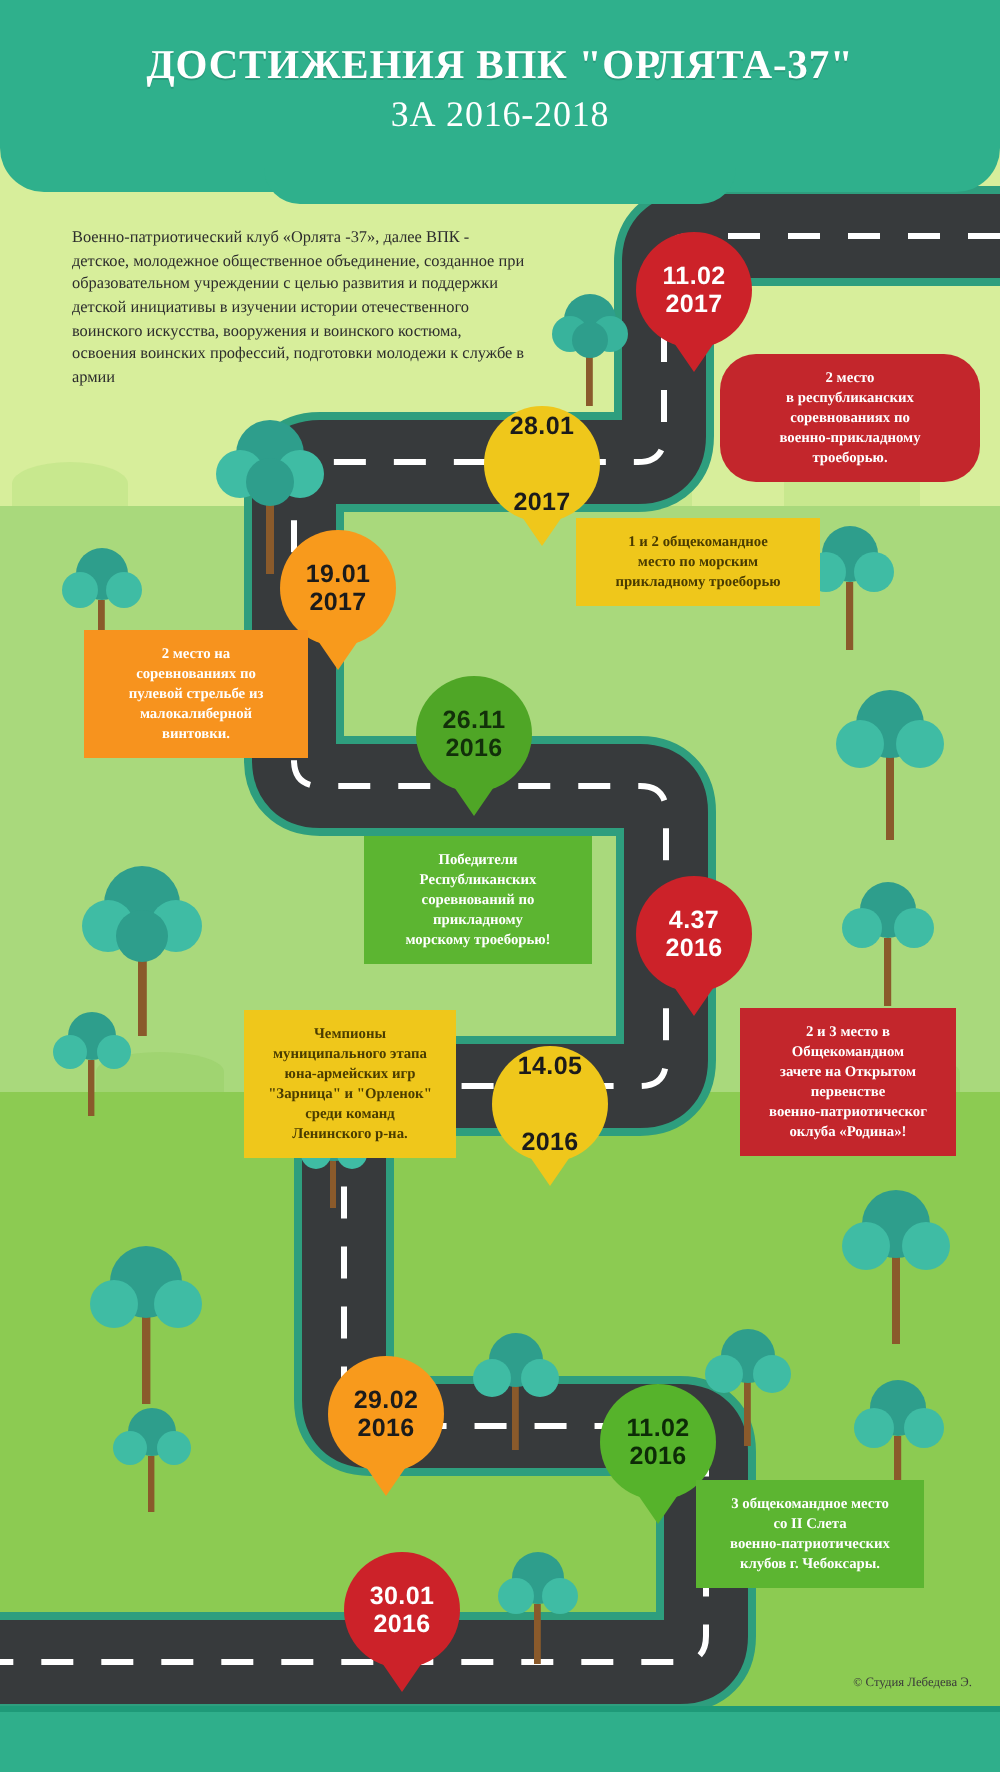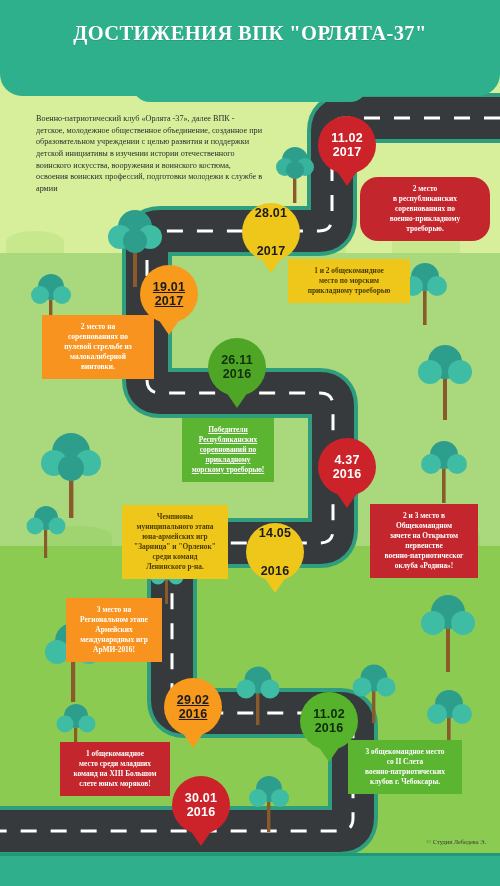--- a/index.html
+++ b/index.html
@@ -63,21 +63,21 @@
   .pin .d1,.pin .d2{display:block;letter-spacing:.2px;}
   .pin:after{
     content:"";position:absolute;left:50%;bottom:-12px;
     transform:translateX(-50%);
     border-left:11px solid transparent;border-right:11px solid transparent;
     border-top:16px solid currentColor;
   }
   .pin.red{background:#CC2229;color:#CC2229;}
   .pin.red .d1,.pin.red .d2{color:#ffffff;}
   .pin.orange{background:#F89A1C;color:#F89A1C;}
-  .pin.orange .d1,.pin.orange .d2{color:#1b1b1b;text-decoration:underline;}
+  .pin.orange .d1,.pin.orange .d2{color:#1b1b1b;}
   .pin.yellow{background:#EFC71B;color:#EFC71B;gap:24px;}
   .pin.yellow .d1,.pin.yellow .d2{color:#1b1b1b;}
   .pin.green{background:#4FA626;color:#4FA626;}
   .pin.green .d1,.pin.green .d2{color:#12300a;}
   .pin.lgreen{background:#56B32B;color:#56B32B;}
   .pin.lgreen .d1,.pin.lgreen .d2{color:#0d2b07;}
 
   
   .callout{
     position:absolute;box-sizing:border-box;
@@ -285,20 +285,21 @@
   </svg>
   <svg class="tree" style="left:150px;top:556px;" width="34" height="50" viewBox="0 0 34 50">
     <rect x="15" y="24" width="3" height="24" fill="#8A5A2B"></rect>
     <circle cx="17" cy="14" r="10.5" fill="#2E9E8C"></circle>
       <circle cx="8" cy="21" r="7.5" fill="#3FBCA4"></circle>
     <circle cx="26" cy="21" r="7.5" fill="#3FBCA4"></circle>
   </svg>
 
   <div id="header">
     <div class="t1">ДОСТИЖЕНИЯ ВПК "ОРЛЯТА-37"</div>
+    <div class="t2">ЗА 2016-2018</div>
   </div>
   <div id="header-notch"></div>
 
   <div id="intro">Военно-патриотический клуб «Орлята -37», далее ВПК - детское, молодежное общественное объединение, созданное при образовательном учреждении с целью развития и поддержки детской инициативы в изучении истории отечественного воинского искусства, вооружения и воинского костюма, освоения воинских профессий, подготовки молодежи к службе в армии</div>
 
   <div class="pin red" style="left:318px;top:116px;">
     <span class="d1">11.02</span>
     <span class="d2">2017</span>
   </div>
   <div class="pin yellow" style="left:242px;top:203px;">
@@ -330,26 +331,24 @@
     <span class="d2">2016</span>
   </div>
   <div class="pin red" style="left:172px;top:776px;">
     <span class="d1">30.01</span>
     <span class="d2">2016</span>
   </div>
 
   <div class="callout red" style="left:360px;top:177px;width:130px;border-radius:18px;">2 место<br>в республиканских<br>соревнованиях по<br>военно-прикладному<br>троеборью.</div>
   <div class="callout yellow" style="left:288px;top:259px;width:122px;">1 и 2 общекомандное<br>место по морским<br>прикладному троеборью</div>
   <div class="callout orange" style="left:42px;top:315px;width:112px;">2 место на<br>соревнованиях по<br>пулевой стрельбе из<br>малокалиберной<br>винтовки.</div>
-  <div class="callout green" style="left:182px;top:418px;width:92px;text-decoration:underline;">Победители<br>Республиканских<br>соревнований по<br>прикладному<br>морскому троеборью!</div>
+  <div class="callout green" style="left:182px;top:418px;width:114px;">Победители<br>Республиканских<br>соревнований по<br>прикладному<br>морскому троеборью!</div>
   <div class="callout red" style="left:370px;top:504px;width:108px;">2 и 3 место в<br>Общекомандном<br>зачете на Открытом<br>первенстве<br>военно-патриотическог<br>оклуба «Родина»!</div>
   <div class="callout yellow" style="left:122px;top:505px;width:106px;">Чемпионы<br>муниципального этапа<br>юна-армейских игр<br>"Зарница" и "Орленок"<br>среди команд<br>Ленинского р-на.</div>
-  <div class="callout orange" style="left:66px;top:598px;width:96px;">3 место на<br>Региональном этапе<br>Армейских<br>международных игр<br>АрМИ-2016!</div>
   <div class="callout green" style="left:348px;top:740px;width:114px;">3 общекомандное место<br>со II Слета<br>военно-патриотических<br>клубов г. Чебоксары.</div>
-  <div class="callout red" style="left:60px;top:742px;width:110px;">1 общекомандное<br>место среди младших<br>команд на XIII Большом<br>слете юных моряков!</div>
 
   <div id="credit">
     <span class="c">©</span>
     <span>Студия Лебедева Э.</span>
   </div>
 
   <div class="band" id="band-foot-line"></div>
   <div class="band" id="band-foot"></div>
 
 </div>

